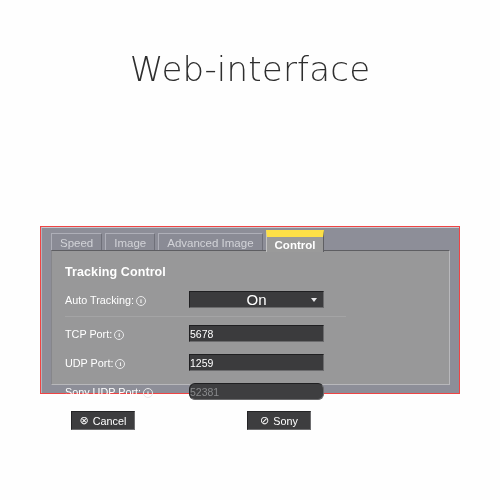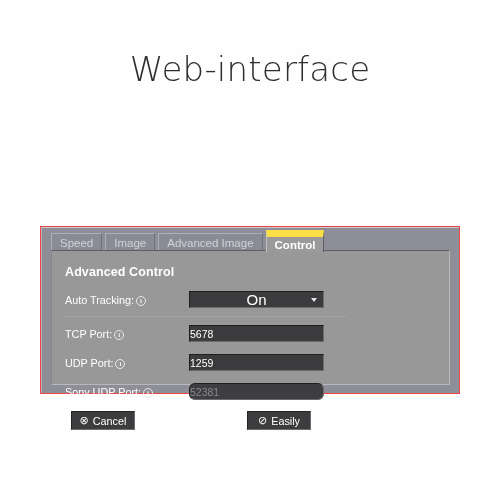--- a/index.html
+++ b/index.html
@@ -229,21 +229,21 @@
         <div class="tab">
           <span>Advanced Image</span>
         </div>
         <div class="tab active">
           <span>Control</span>
         </div>
       </div>
 
       <div class="panel">
 
-        <div class="panel-title">Advanced Control</div>
+        <div class="panel-title">Tracking Control</div>
 
         <div class="row r-auto">
           <span class="row-label">
             <span>Auto Tracking:</span>
             <span class="info-icon">i</span>
           </span>
         </div>
         <div class="control-slot" style="top:40px;">
           <div class="dropdown">
             <span>On</span>
@@ -288,19 +288,19 @@
             <span>52381</span>
           </div>
         </div>
 
         <div class="btn cancel">
           <span class="btn-glyph">⊗</span>
           <span>Cancel</span>
         </div>
         <div class="btn apply">
           <span class="btn-glyph">⊘</span>
-          <span>Easily</span>
+          <span>Sony</span>
         </div>
 
       </div>
     </div>
   </div>
 </div>
 
 </body></html>

